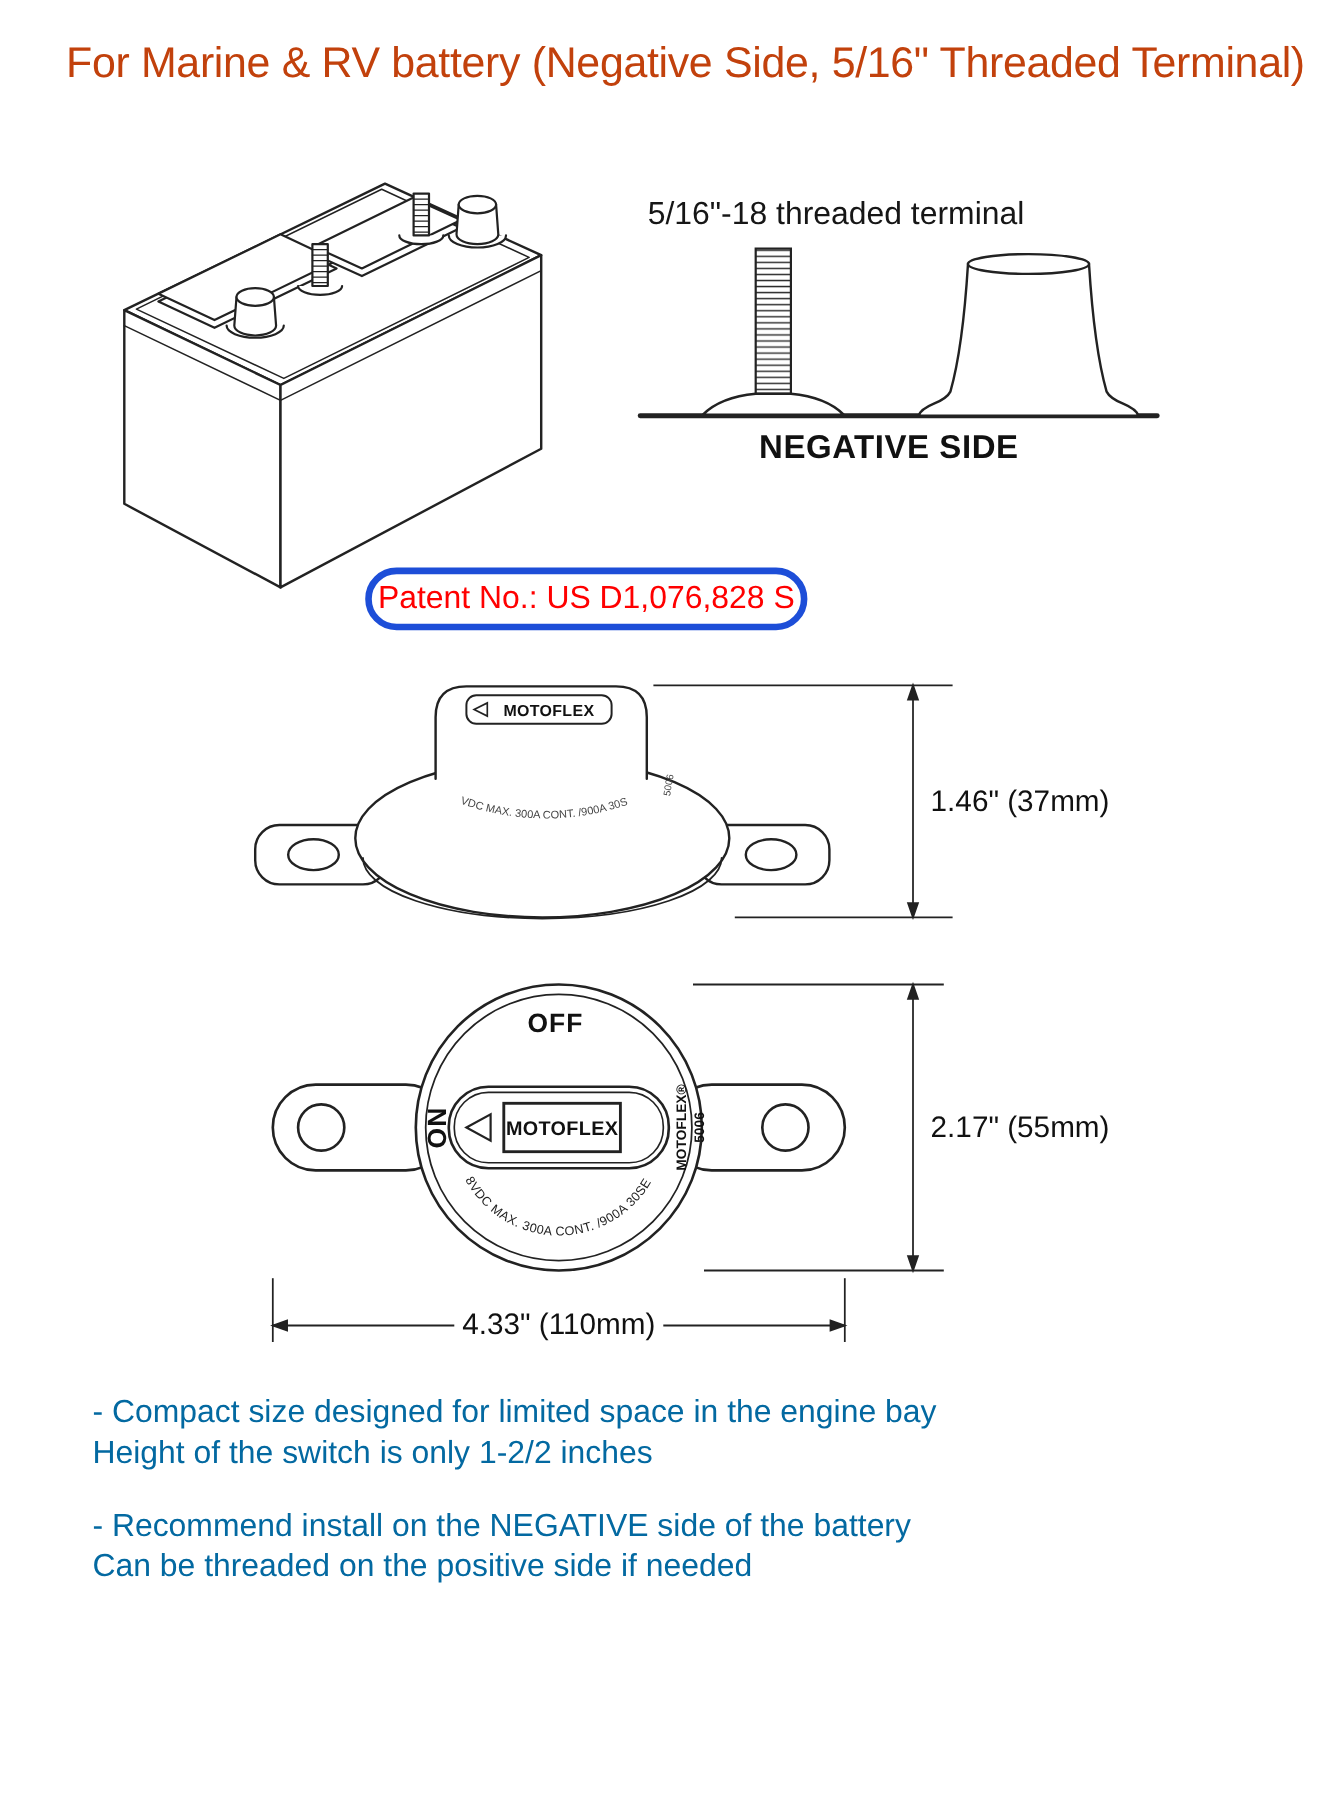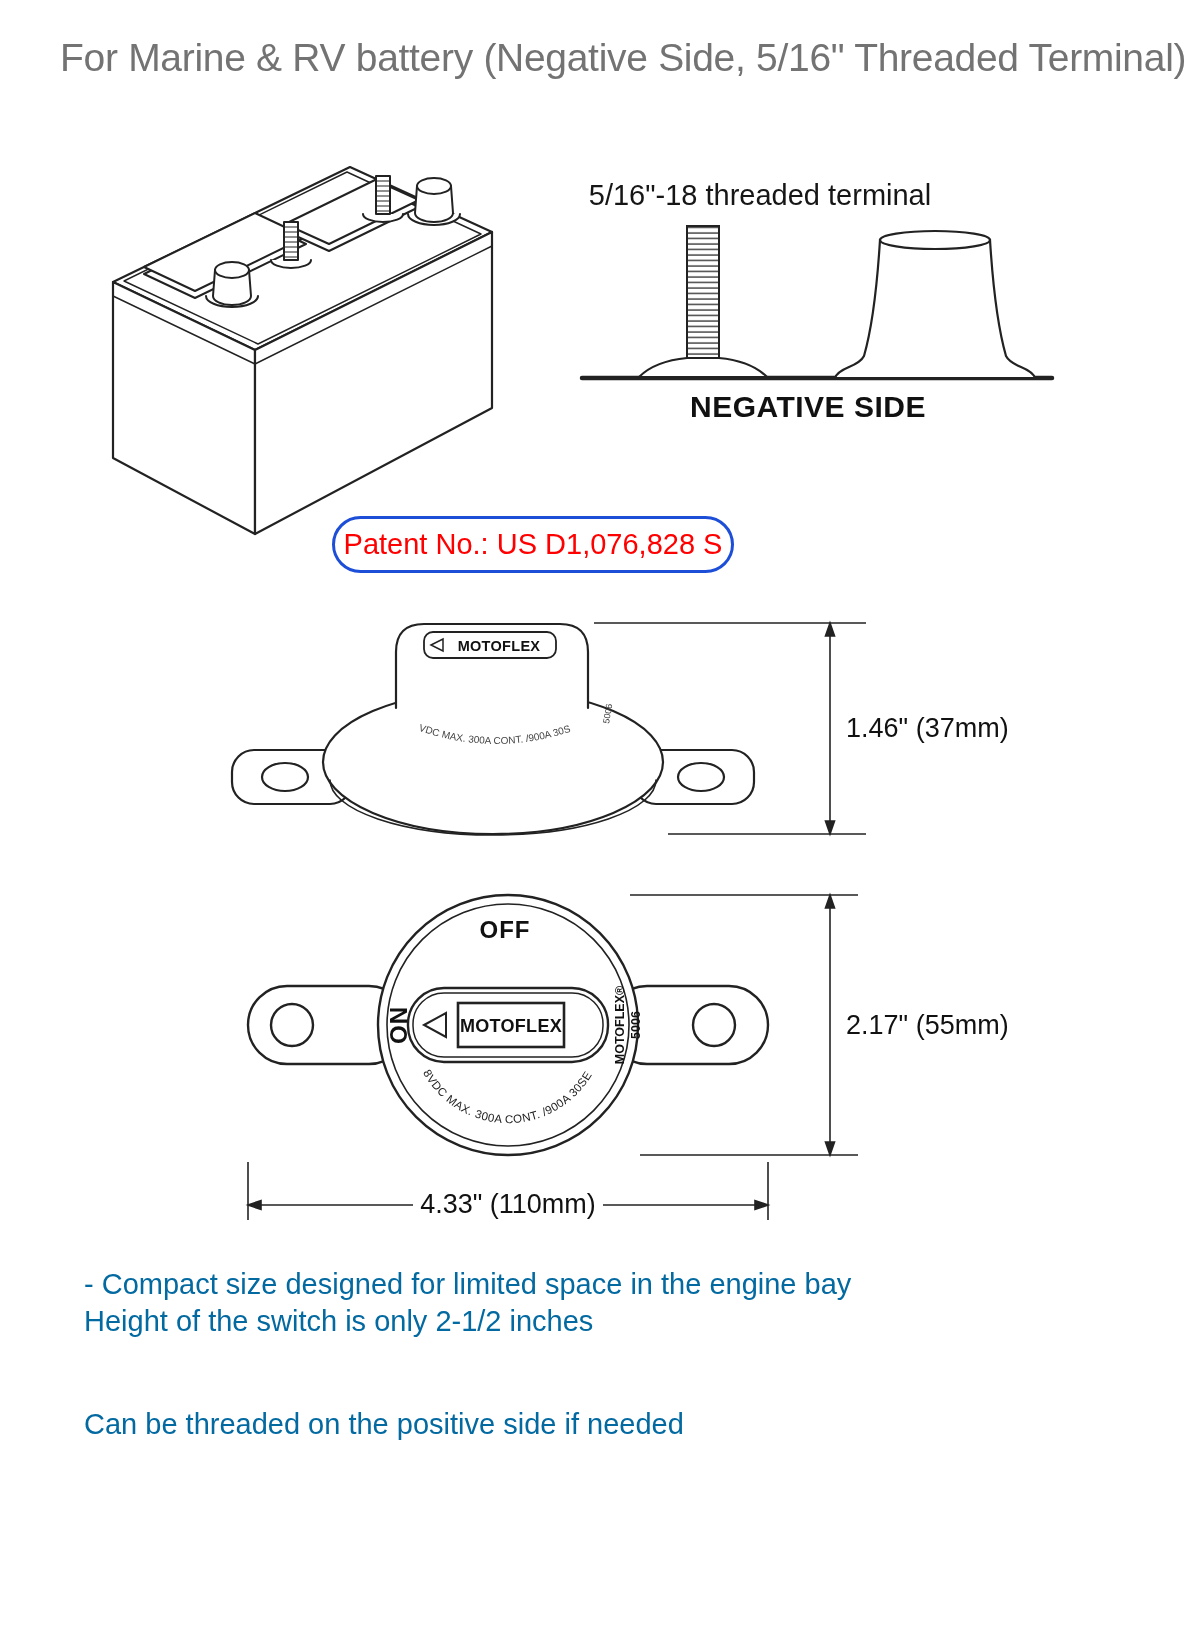--- a/index.html
+++ b/index.html
@@ -1,24 +1,24 @@
 <!DOCTYPE html>
 <html><head>
 <meta charset="utf-8">
 <style>
   * { margin:0; padding:0; box-sizing:border-box; }
   html,body { background:#ffffff; }
   body { font-family:"Liberation Sans", sans-serif; color:#1a1a1a; }
   .page { position:relative; width:1200px; height:1651px; background:#fff; overflow:hidden; }
   .abs { position:absolute; }
   .art { left:0; top:0; }
-  .title { left:60px; top:36px; font-size:39px; letter-spacing:-0.3px; color:#737373; white-space:nowrap; }
+  .title { left:60px; top:36px; font-size:39px; letter-spacing:-0.3px; color:#c2410c; white-space:nowrap; }
   .term-head { left:540px; top:179px; width:440px; text-align:center; font-size:29px; color:#161616; }
   .neg-side { left:690px; top:390px; width:260px; text-align:left; font-size:30px; font-weight:bold; letter-spacing:0.5px; color:#111; }
-  .patent { left:332px; top:516px; width:402px; height:57px; border:3px solid #1d4ed8; border-radius:29px;
+  .patent { left:332px; top:516px; width:402px; height:57px; border:6px solid #1d4ed8; border-radius:29px;
             color:#ff0000; font-size:29px; display:flex; align-items:center; justify-content:center; white-space:nowrap; }
   .dim { font-size:27px; color:#111; white-space:nowrap; }
   .dim-side  { left:846px; top:713px; }
   .dim-diam  { left:846px; top:1010px; }
   .dim-width { left:393px; top:1189px; width:230px; text-align:center; }
   .notes { left:84px; top:1266px; font-size:29px; line-height:37px; color:#0369a1; }
   .notes p { margin-bottom:29px; }
 </style>
 </head>
 <body>
@@ -156,21 +156,21 @@
     <span>Patent No.: US D1,076,828 S</span>
   </div>
 
   <div class="abs dim dim-side">1.46" (37mm)</div>
   <div class="abs dim dim-diam">2.17" (55mm)</div>
   <div class="abs dim dim-width">4.33" (110mm)</div>
 
   <div class="abs notes">
     <p>
       <span>- Compact size designed for limited space in the engine bay</span><br>
-      <span>Height of the switch is only 2-1/2 inches</span>
+      <span>Height of the switch is only 1-2/2 inches</span>
     </p>
     <p>
-      <br>
+      <span>- Recommend install on the NEGATIVE side of the battery</span><br>
       <span>Can be threaded on the positive side if needed</span>
     </p>
   </div>
 
 </div>
 
 </body></html>

